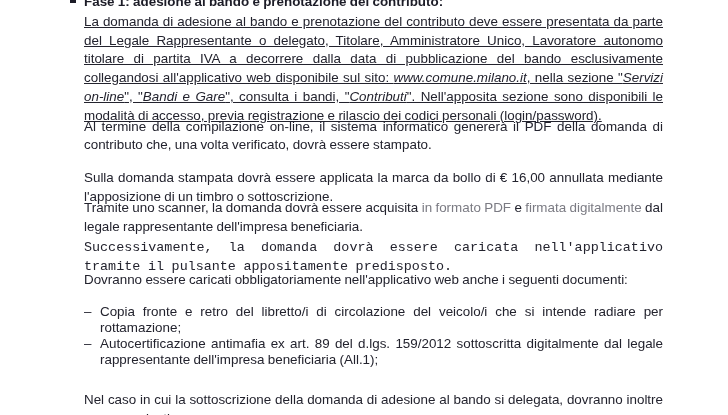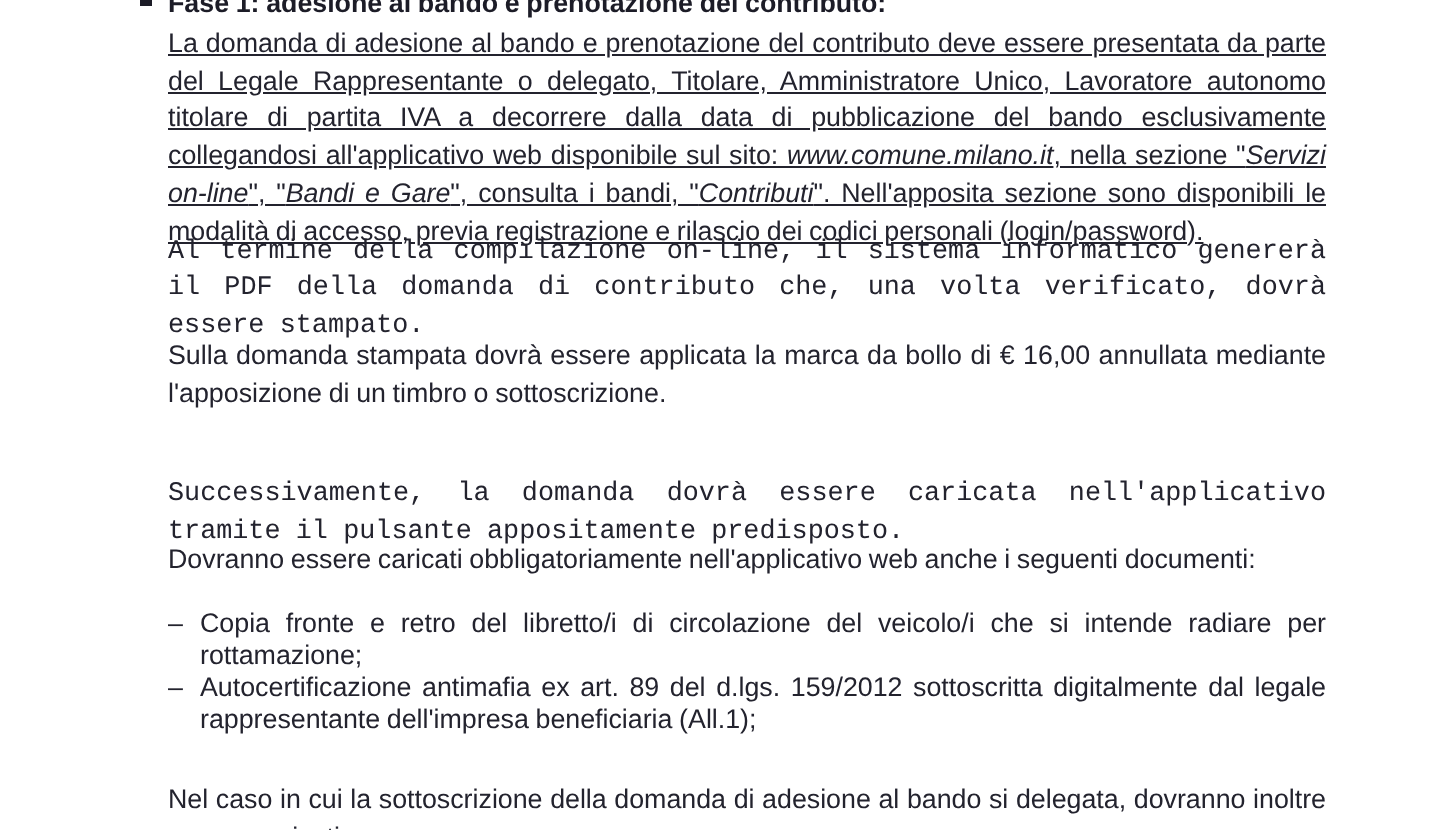--- a/index.html
+++ b/index.html
@@ -39,21 +39,21 @@
   .sq-bullet {
     position: absolute;
     left: -14px;
     top: 4px;
     width: 5.5px;
     height: 5.5px;
     background: #1c1c27;
     display: inline-block;
   }
   .p1 { top: 13px; text-decoration: underline; }
-  .p2 { top: 117.5px; font-family: Liberation Mono, monospace; }
+  .p2 { top: 117.5px; }
   .p3 { top: 169px; }
   .p4 { top: 199px; }
   .p5 { top: 239px; font-family: Liberation Mono, monospace; }
   .p6 { top: 271px; text-align: left; }
   .dashlist { top: 303.5px; line-height: 16.2px; }
   .p7 { top: 391px; }
   .it { font-style: italic; }
   .gray { color: #7b7b83; }
   .dash-item {
     position: relative;
@@ -73,20 +73,21 @@
   <div class="doc">
 
     <p class="block heading"><span class="sq-bullet"></span><span>Fase 1: adesione al bando e prenotazione del contributo:</span></p>
 
     <p class="block p1"><span>La domanda di adesione al bando e prenotazione del contributo deve essere presentata da parte del Legale Rappresentante o delegato, Titolare, Amministratore Unico, Lavoratore autonomo titolare di partita IVA a decorrere dalla data di pubblicazione del bando esclusivamente collegandosi all'applicativo web disponibile sul sito: </span><span class="it">www.comune.milano.it</span><span>, nella sezione "</span><span class="it">Servizi on-line</span><span>", "</span><span class="it">Bandi e Gare</span><span>", consulta i bandi, "</span><span class="it">Contributi</span><span>". Nell'apposita sezione sono disponibili le modalità di accesso, previa registrazione e rilascio dei codici personali (login/password).</span></p>
 
     <p class="block p2">Al termine della compilazione on-line, il sistema informatico genererà il PDF della domanda di contributo che, una volta verificato, dovrà essere stampato.</p>
 
     <p class="block p3">Sulla domanda stampata dovrà essere applicata la marca da bollo di € 16,00 annullata mediante l'apposizione di un timbro o sottoscrizione.</p>
 
+    <p class="block p4"><span>Tramite uno scanner, la domanda dovrà essere acquisita </span><span class="gray">in formato PDF</span><span> e </span><span class="gray">firmata digitalmente</span><span> dal legale rappresentante dell'impresa beneficiaria.</span></p>
 
     <p class="block p5">Successivamente, la domanda dovrà essere caricata nell'applicativo tramite il pulsante appositamente predisposto.</p>
 
     <p class="block p6">Dovranno essere caricati obbligatoriamente nell'applicativo web anche i seguenti documenti:</p>
 
     <div class="block dashlist">
       <div class="dash-item"><span class="dash-marker">–</span><span>Copia fronte e retro del libretto/i di circolazione del veicolo/i che si intende radiare per rottamazione;</span></div>
       <div class="dash-item"><span class="dash-marker">–</span><span>Autocertificazione antimafia ex art. 89 del d.lgs. 159/2012 sottoscritta digitalmente dal legale rappresentante dell'impresa beneficiaria (All.1);</span></div>
     </div>
 

